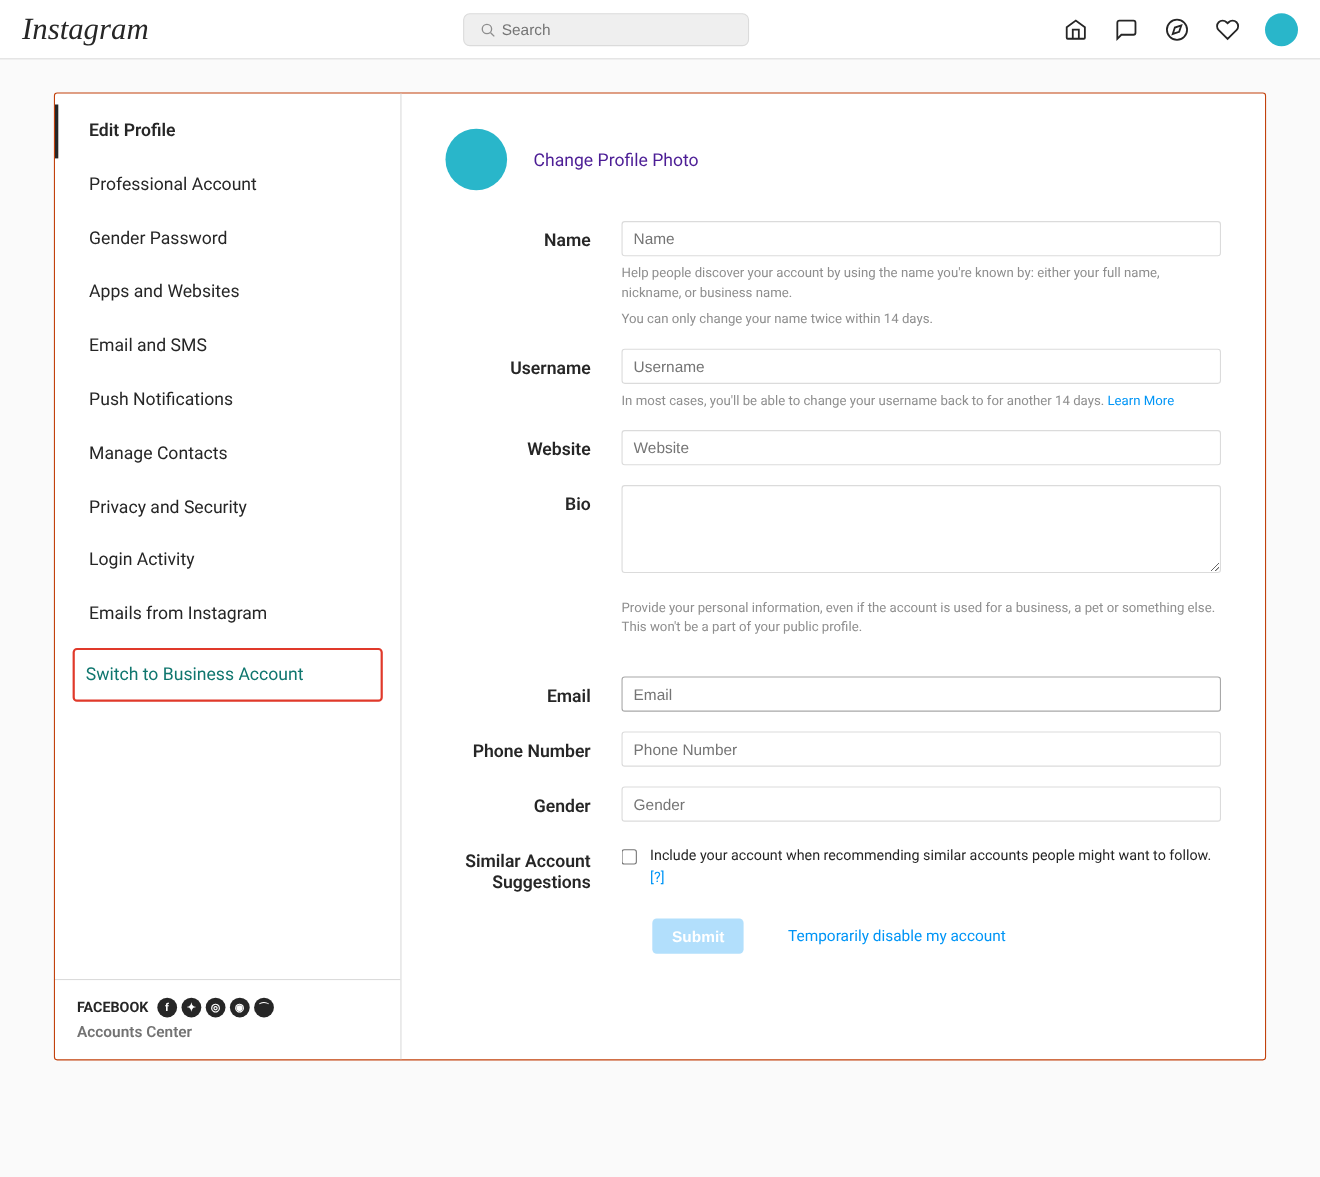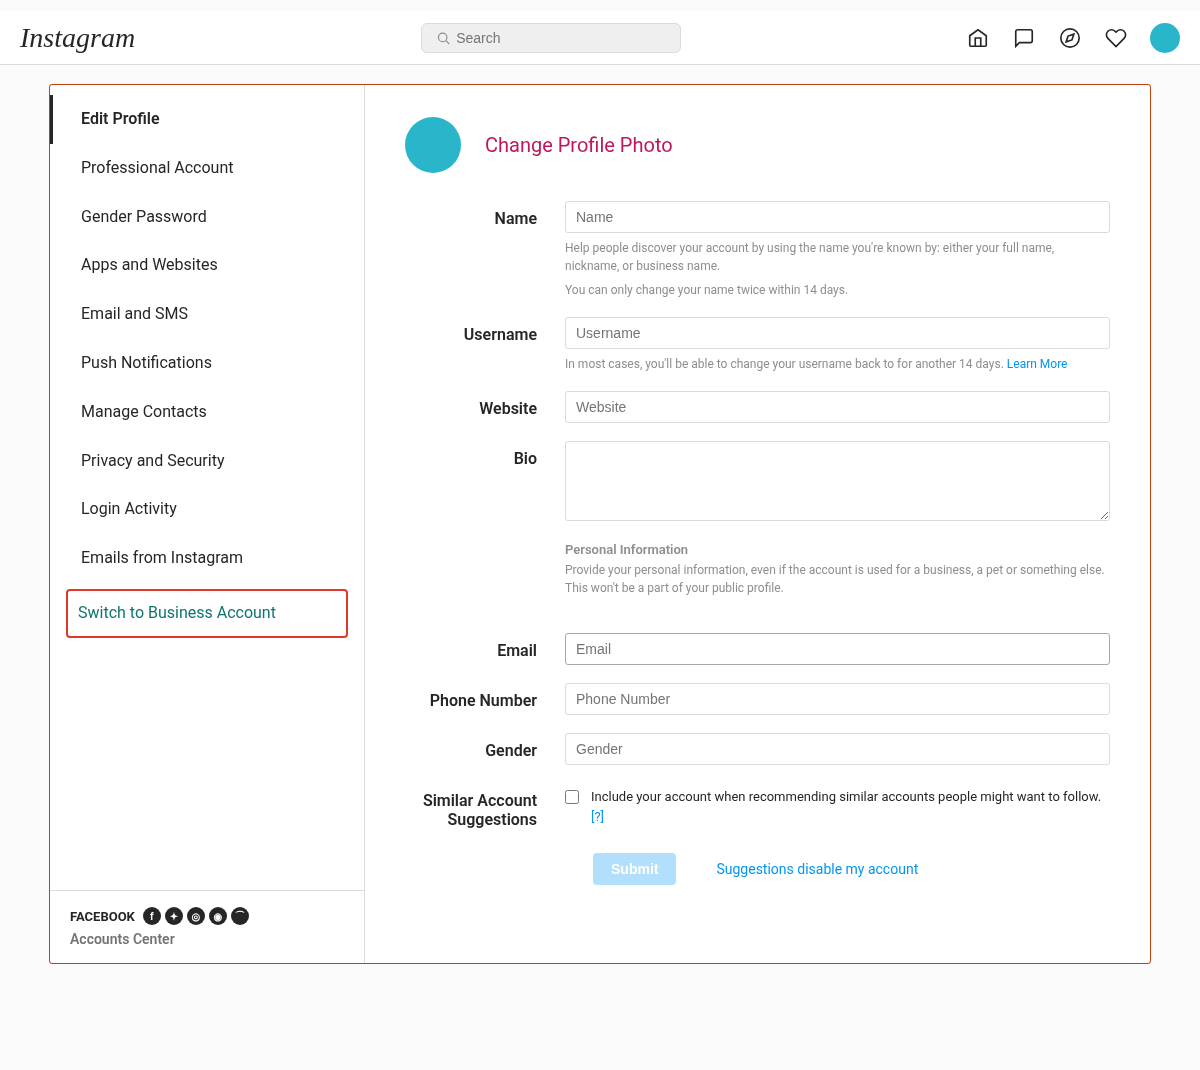--- a/index.html
+++ b/index.html
@@ -8,21 +8,21 @@
     
     .header {
       background: #fff;
       border-bottom: 1px solid #dbdbdb;
       height: 54px;
       display: flex;
       align-items: center;
       justify-content: space-between;
       padding: 0 20px;
       position: sticky;
-      top: 11px;
+      top: 0;
       z-index: 10;
     }
     .header-logo {
       font-family: Georgia, 'Times New Roman', serif;
       font-style: italic;
       font-size: 28px;
       font-weight: 400;
       color: #262626;
     }
     .header-search {
@@ -162,22 +162,22 @@
       margin-bottom: 28px;
     }
     .profile-avatar {
       width: 56px;
       height: 56px;
       background: #29b6ca;
       border-radius: 50%;
       flex-shrink: 0;
     }
     .change-photo-link {
-      color: #be185d;
-      font-size: 20px;
+      color: #4c1d95;
+      font-size: 16px;
       font-weight: 400;
       cursor: pointer;
       text-decoration: none;
     }
 
     
     .form-row {
       display: flex;
       align-items: flex-start;
       margin-bottom: 18px;
@@ -410,21 +410,20 @@
     <div class="form-row">
       <div class="form-label">Bio</div>
       <div class="form-field-wrap">
         <textarea class="form-input" style=""></textarea>
       </div>
     </div>
 
     <div class="form-row">
       <div class="form-label"></div>
       <div class="form-field-wrap personal-info-section">
-        <div class="personal-info-label">Personal Information</div>
         <div class="personal-info-desc">Provide your personal information, even if the account is used for a business, a pet or something else. This won't be a part of your public profile.</div>
       </div>
     </div>
 
     <div class="form-row">
       <div class="form-label">Email</div>
       <div class="form-field-wrap">
         <input type="email" class="form-input focused" placeholder="Email" style="">
       </div>
     </div>
@@ -451,17 +450,17 @@
           <div class="suggestions-text">
             <span>Include your account when recommending similar accounts people might want to follow.</span>
             <a class="suggestions-link" href="#">[?]</a>
           </div>
         </div>
       </div>
     </div>
 
     <div class="submit-row">
       <button class="submit-btn">Submit</button>
-      <a class="disable-link" href="#">Suggestions disable my account</a>
+      <a class="disable-link" href="#">Temporarily disable my account</a>
     </div>
 
   </main>
 </div>
 
 </body></html>

